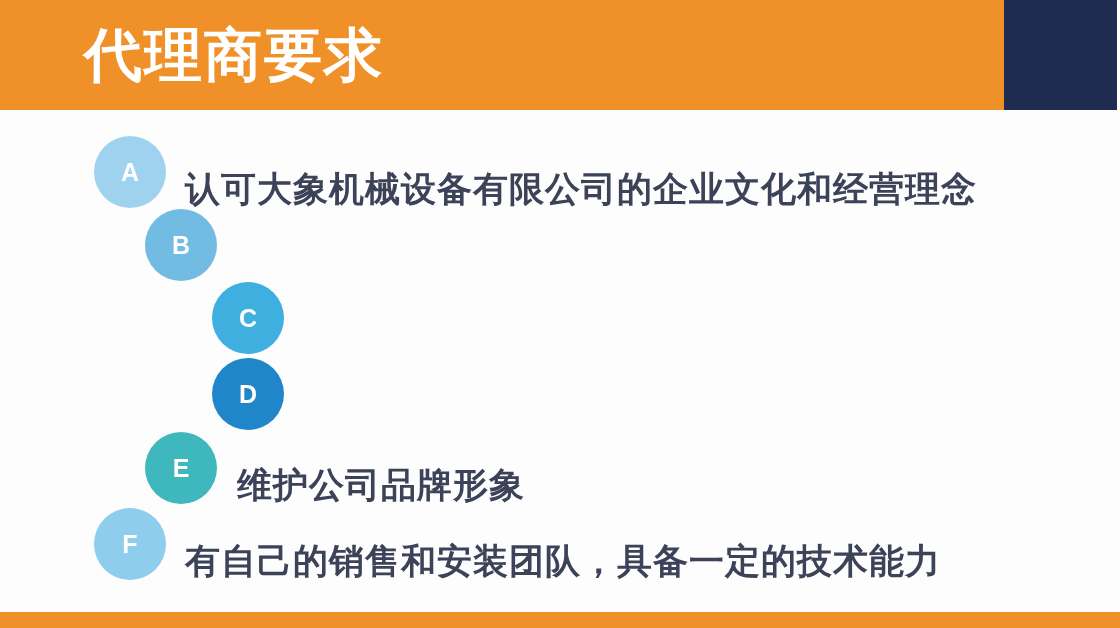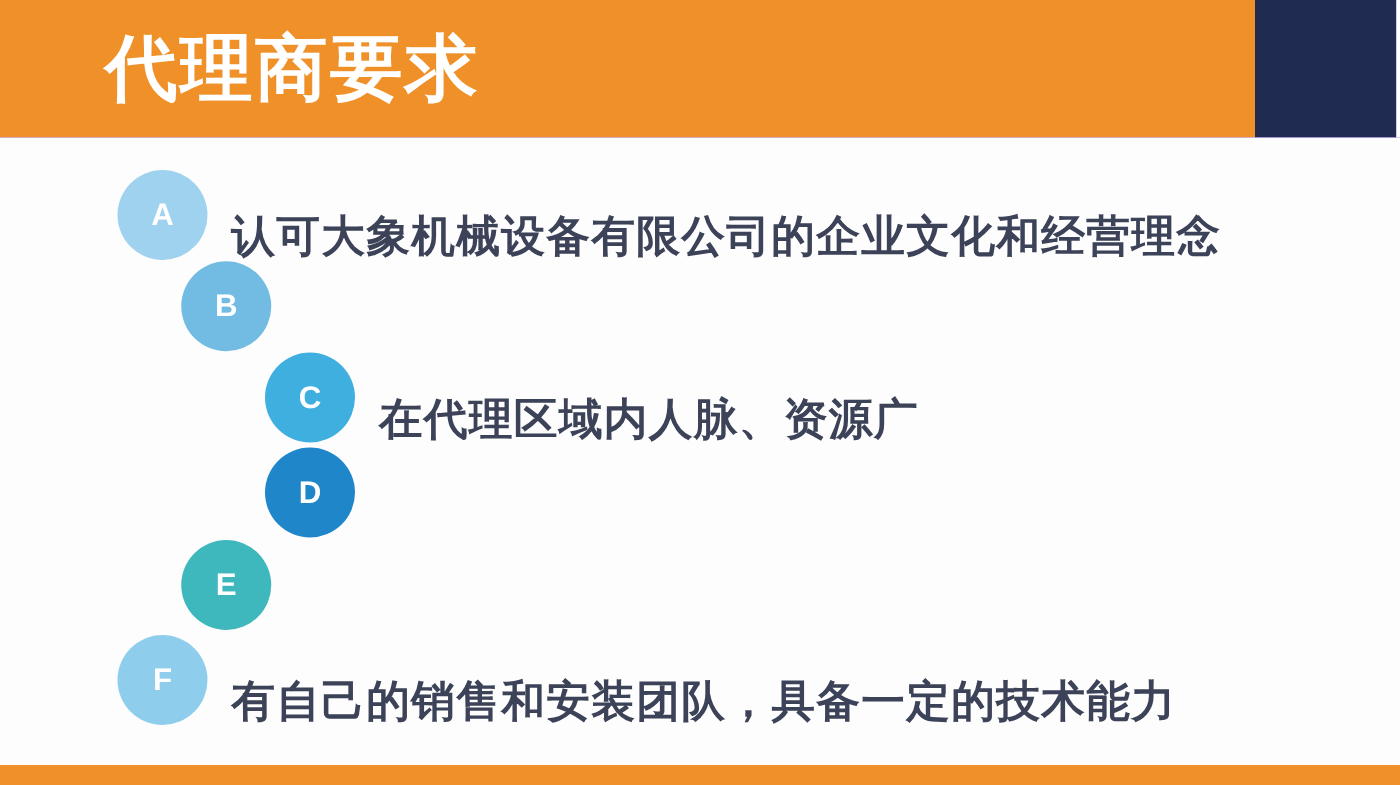--- a/index.html
+++ b/index.html
@@ -14,21 +14,21 @@
     overflow: hidden;
     position: relative;
   }
 
   .slide {
     position: absolute;
     left: 0;
     top: 0;
     width: 1120px;
     height: 512px;
-    background: #6d28d9;
+    background: #3b82f6;
   }
 
   
   .header {
     position: absolute;
     left: 0;
     top: 0;
     width: 1120px;
     height: 110px;
   }
@@ -160,29 +160,29 @@
       <div class="badge" style="background: rgb(159, 210, 238);">A</div>
       <div class="row-text" style="color: rgb(60, 66, 88);">认可大象机械设备有限公司的企业文化和经营理念</div>
     </div>
 
     <div class="row row-b">
       <div class="badge" style="background: rgb(114, 188, 228);">B</div>
     </div>
 
     <div class="row row-c">
       <div class="badge" style="background: rgb(63, 175, 224);">C</div>
-      <div class="row-text" style="color: rgb(60, 66, 88);">在代理区域内人脉、资源广</div>
     </div>
 
     <div class="row row-d">
       <div class="badge" style="background: rgb(31, 135, 201);">D</div>
     </div>
 
     <div class="row row-e">
       <div class="badge" style="background: rgb(62, 184, 188);">E</div>
+      <div class="row-text" style="color: rgb(60, 66, 88);">维护公司品牌形象</div>
     </div>
 
     <div class="row row-f">
       <div class="badge" style="background: rgb(143, 205, 236);">F</div>
       <div class="row-text" style="color: rgb(60, 66, 88);">有自己的销售和安装团队，具备一定的技术能力</div>
     </div>
 
   </div>
 
   <div class="footer-bar" style="background: rgb(239, 144, 41);"></div>

